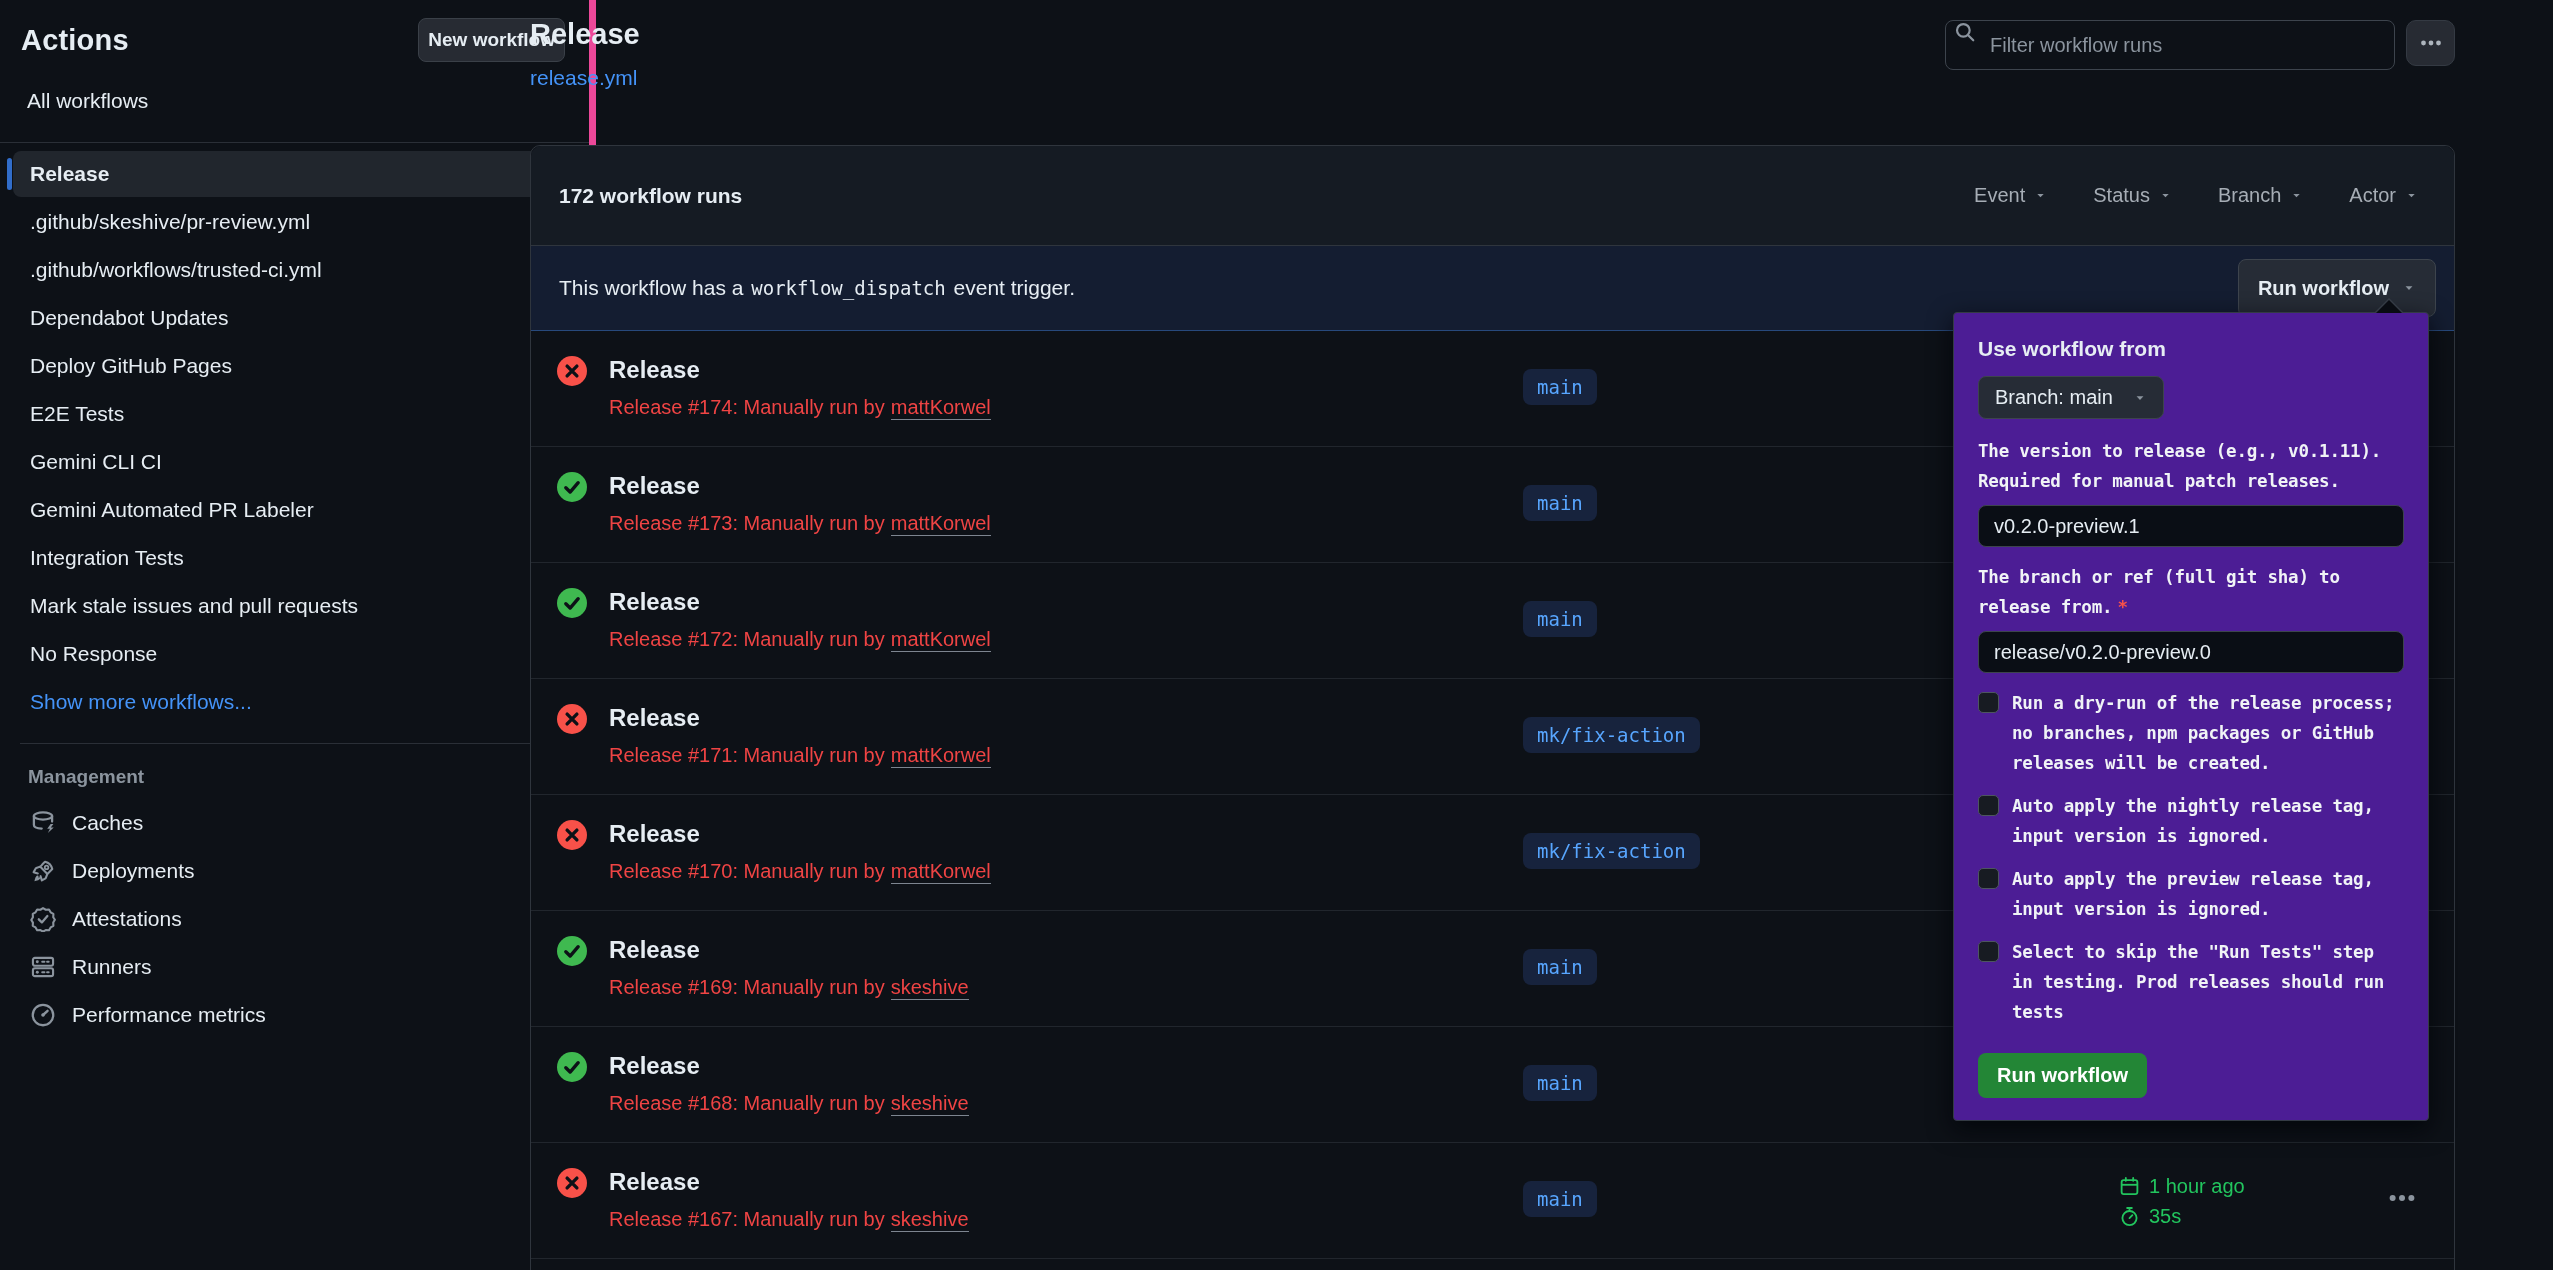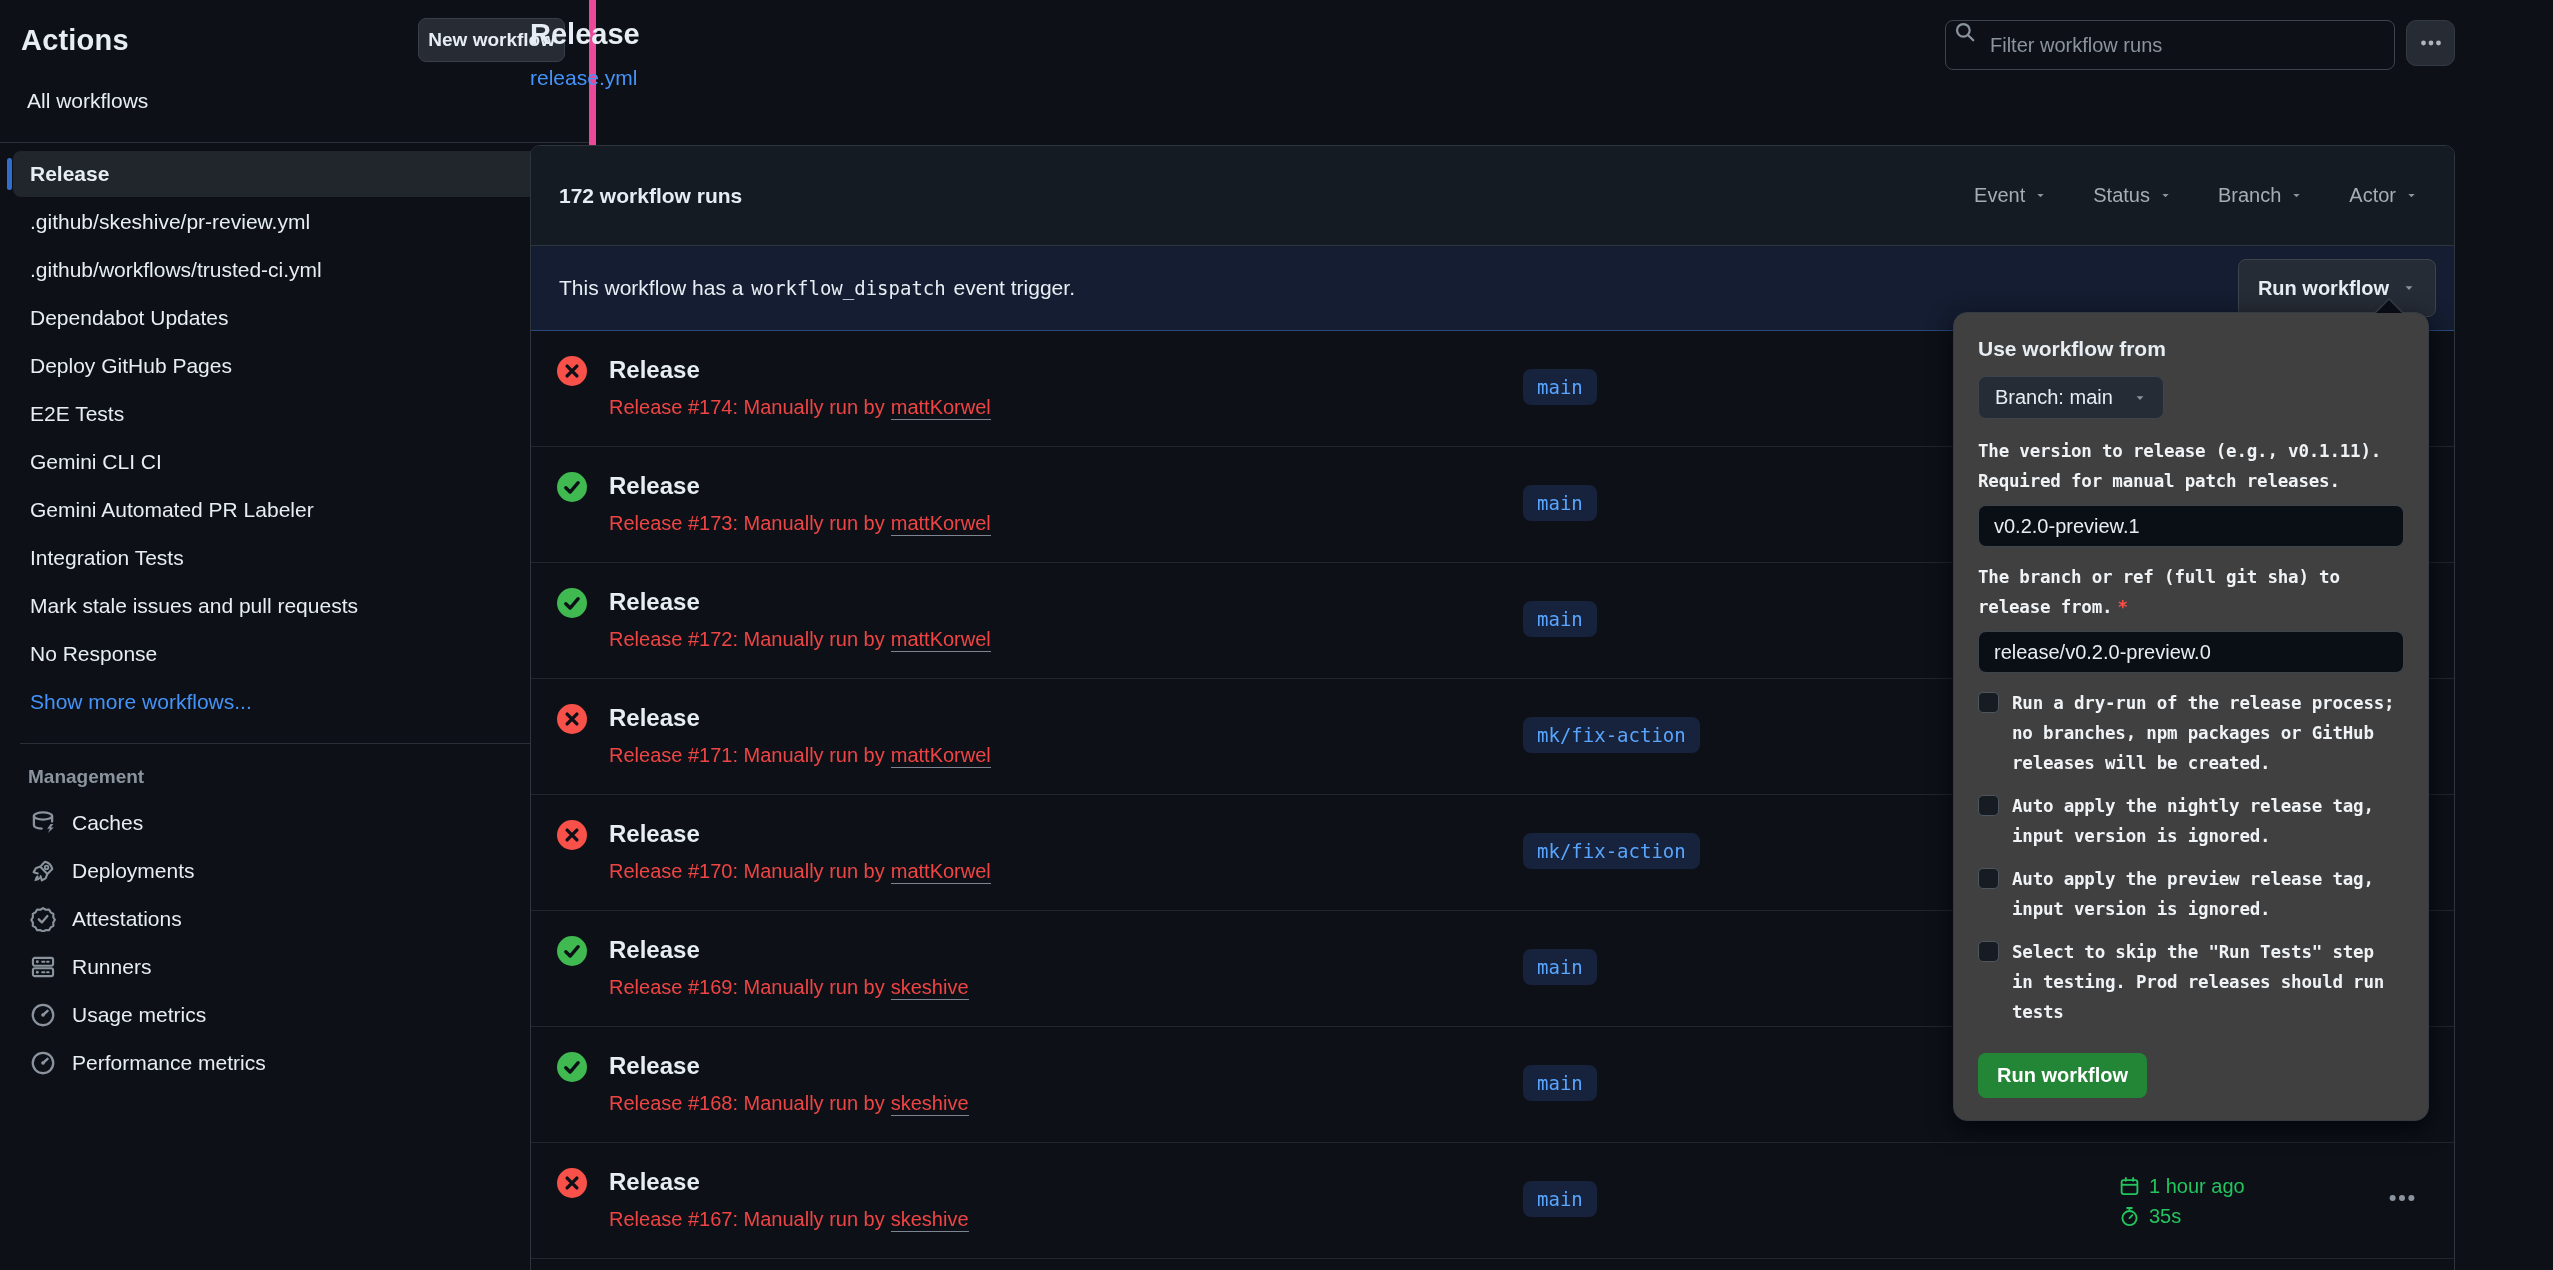--- a/index.html
+++ b/index.html
@@ -72,21 +72,21 @@
   .run-sub { position:absolute; left:78px; top:65px; font-size:20px; color:#ef4444; }
   .actor { margin-left:6px; border-bottom:1px solid #7d8590; padding-bottom:1px; cursor:pointer; }
   .branch-pill { position:absolute; left:992px; top:38px; font-family:"DejaVu Sans Mono","Liberation Mono",monospace;
     font-size:19px; color:#58a6ff; background:#17233d; border-radius:8px; padding:7px 14px; cursor:pointer; }
   .run-meta { position:absolute; left:1588px; top:28px; font-size:20px; color:#22c55e; }
   .run-meta .meta-line { display:flex; align-items:center; gap:9px; height:30px; }
   .run-kebab { position:absolute; left:1856px; top:40px; width:30px; height:30px; color:#8b949e; cursor:pointer; }
 
   
   .dialog { position:absolute; left:1953px; top:312px; width:476px; z-index:10;
-    background:#404040; border:1px solid #343b45; border-radius:14px; padding:24px 24px 22px;
+    background:#4c1d95; border:1px solid #343b45; border-radius:4px; padding:24px 24px 22px;
     box-shadow:0 8px 24px rgba(1,4,9,.8); }
   .dialog::before { content:""; position:absolute; top:-15px; left:420px; border:15px solid transparent;
     border-top:none; border-bottom:15px solid #343b45; width:0; }
   .dialog::after { content:""; position:absolute; top:-13px; left:422px; border:13px solid transparent;
     border-top:none; border-bottom:13px solid #090c12; width:0; }
   .dialog-heading { font-size:21px; font-weight:700; margin-bottom:15px; }
   .branch-btn { display:inline-flex; align-items:center; gap:20px; height:43px;
     background:#262c36; border:1px solid #3d444d; border-radius:8px; padding:0 16px;
     font-size:20px; color:#e6edf3; cursor:pointer; margin-bottom:17px; }
   .branch-btn svg { color:#8b949e; }
@@ -222,29 +222,20 @@
     <li class="mgmt-item">
       <svg class="mgmt-icon" viewBox="0 0 16 16">
           <use href="#i-server"></use>
         </svg>
       <span>Runners</span>
     </li>
     <li class="mgmt-item">
       <svg class="mgmt-icon" viewBox="0 0 16 16">
           <use href="#i-meter"></use>
         </svg>
-      <span>Usage metrics</span>
-      <svg class="mgmt-arrow" viewBox="0 0 16 16">
-          <use href="#i-arrow-ur"></use>
-        </svg>
-    </li>
-    <li class="mgmt-item">
-      <svg class="mgmt-icon" viewBox="0 0 16 16">
-          <use href="#i-meter"></use>
-        </svg>
       <span>Performance metrics</span>
       <svg class="mgmt-arrow" viewBox="0 0 16 16">
           <use href="#i-arrow-ur"></use>
         </svg>
     </li>
   </ul>
 </aside>
 
 <h1 class="page-title" style="margin:0;">Release</h1>
 <a class="file-link">release.yml</a>

